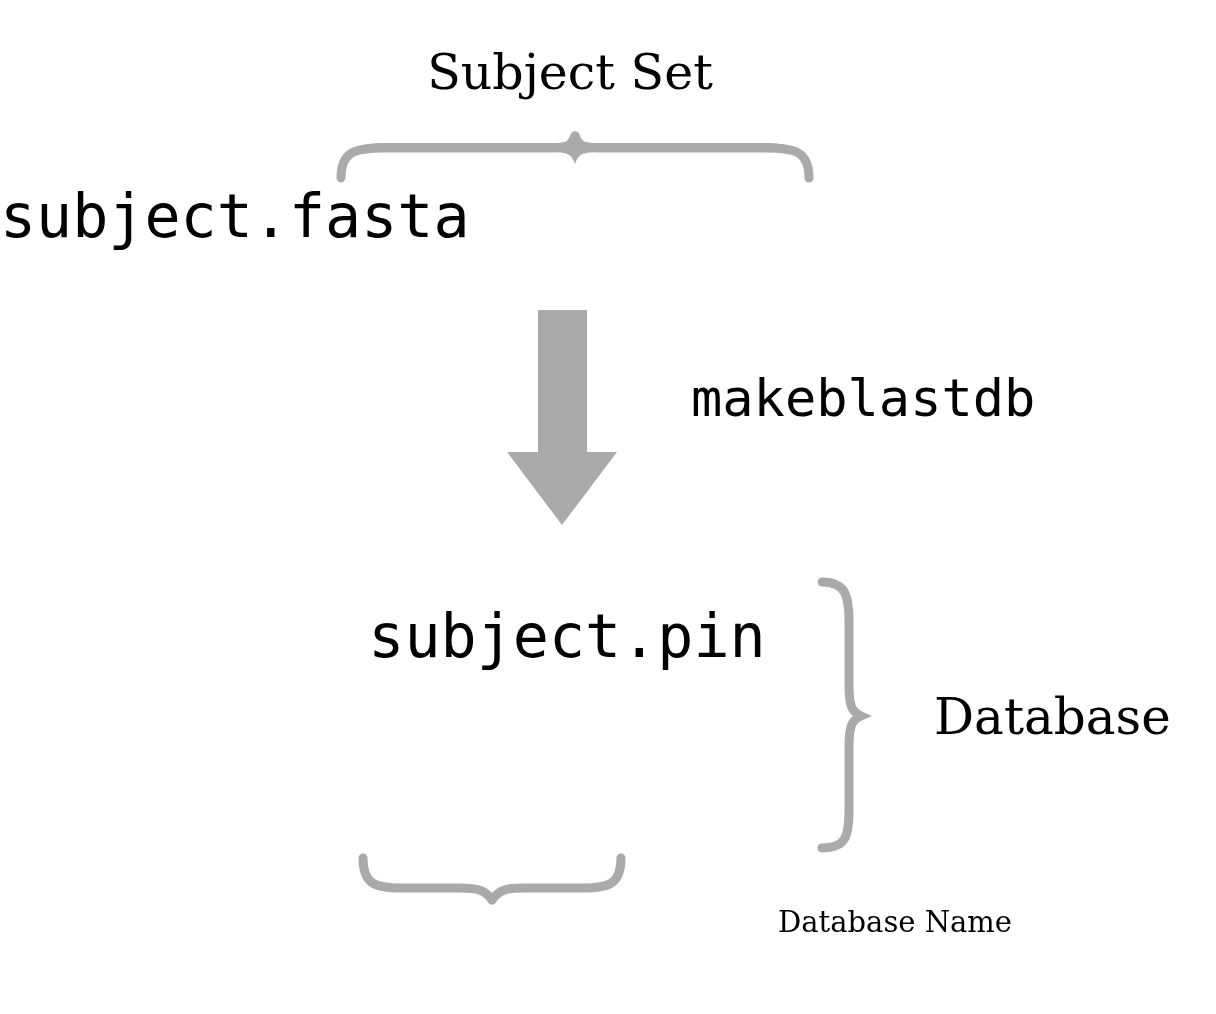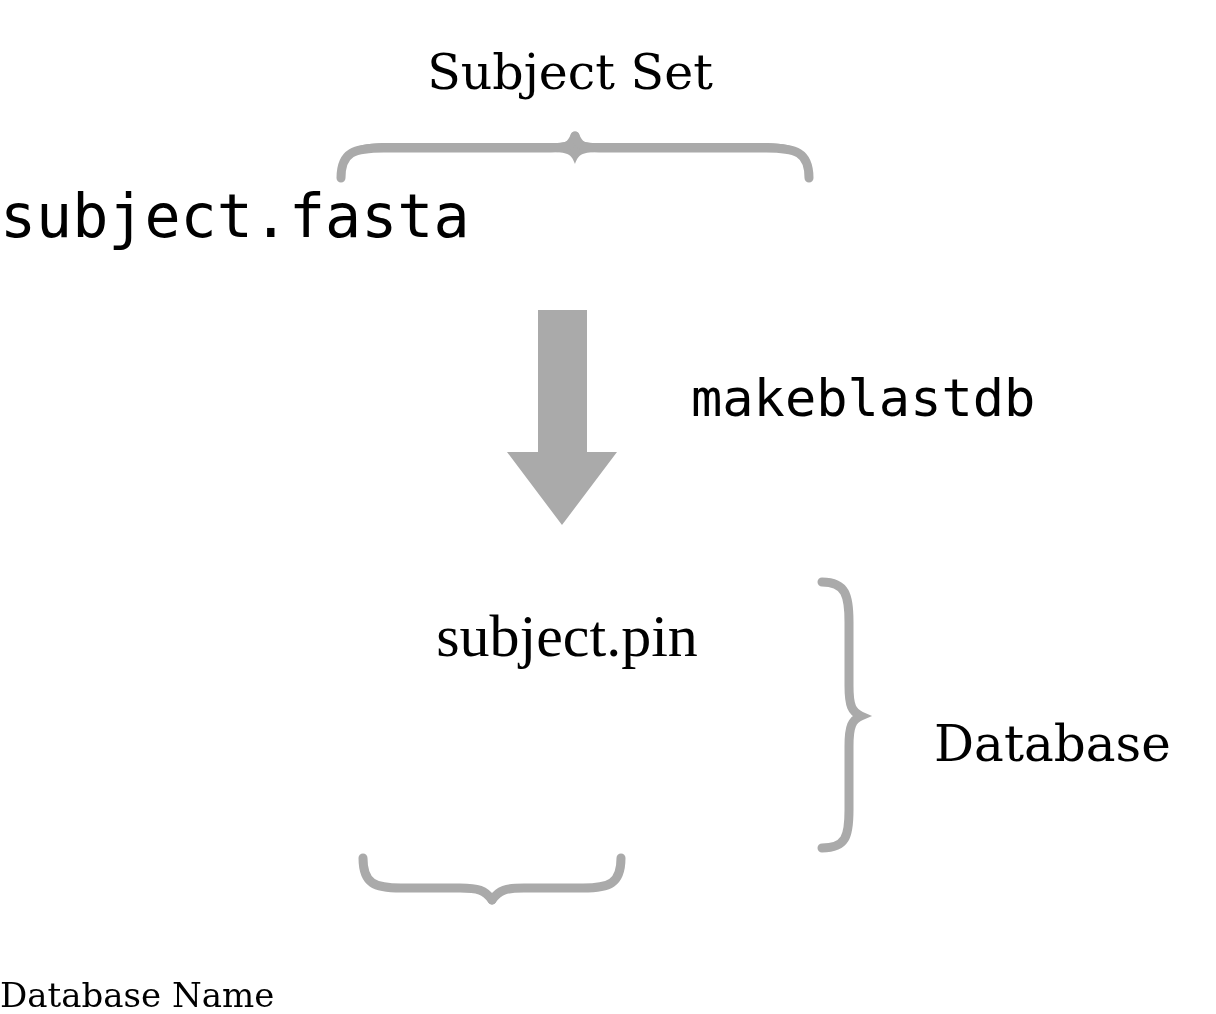--- a/index.html
+++ b/index.html
@@ -48,31 +48,29 @@
     margin-left: 43px;
   }
   #db-files {
     left: 0; top: 586px; width: 1134px;
     text-align: center;
   }
   #db-files .file-line {
     font-size: 60px;
     line-height: 100px;
     height: 100px;
-    font-family: Liberation Serif, serif;
   }
   #database-label {
     left: 934px; top: 692px;
     font-size: 50px;
-    margin-top: 27px;
   }
   #database-name-label {
-    left: 0; top: 978px; width: 1012px;
-    text-align: left;
-    font-size: 34px;
+    left: 0; top: 908px; width: 1012px;
+    text-align: right;
+    font-size: 29px;
   }
 
   
   #vector-layer {
     position: absolute;
     left: 0; top: 0;
     width: 1216px;
     height: 1014px;
     pointer-events: none;
   }

